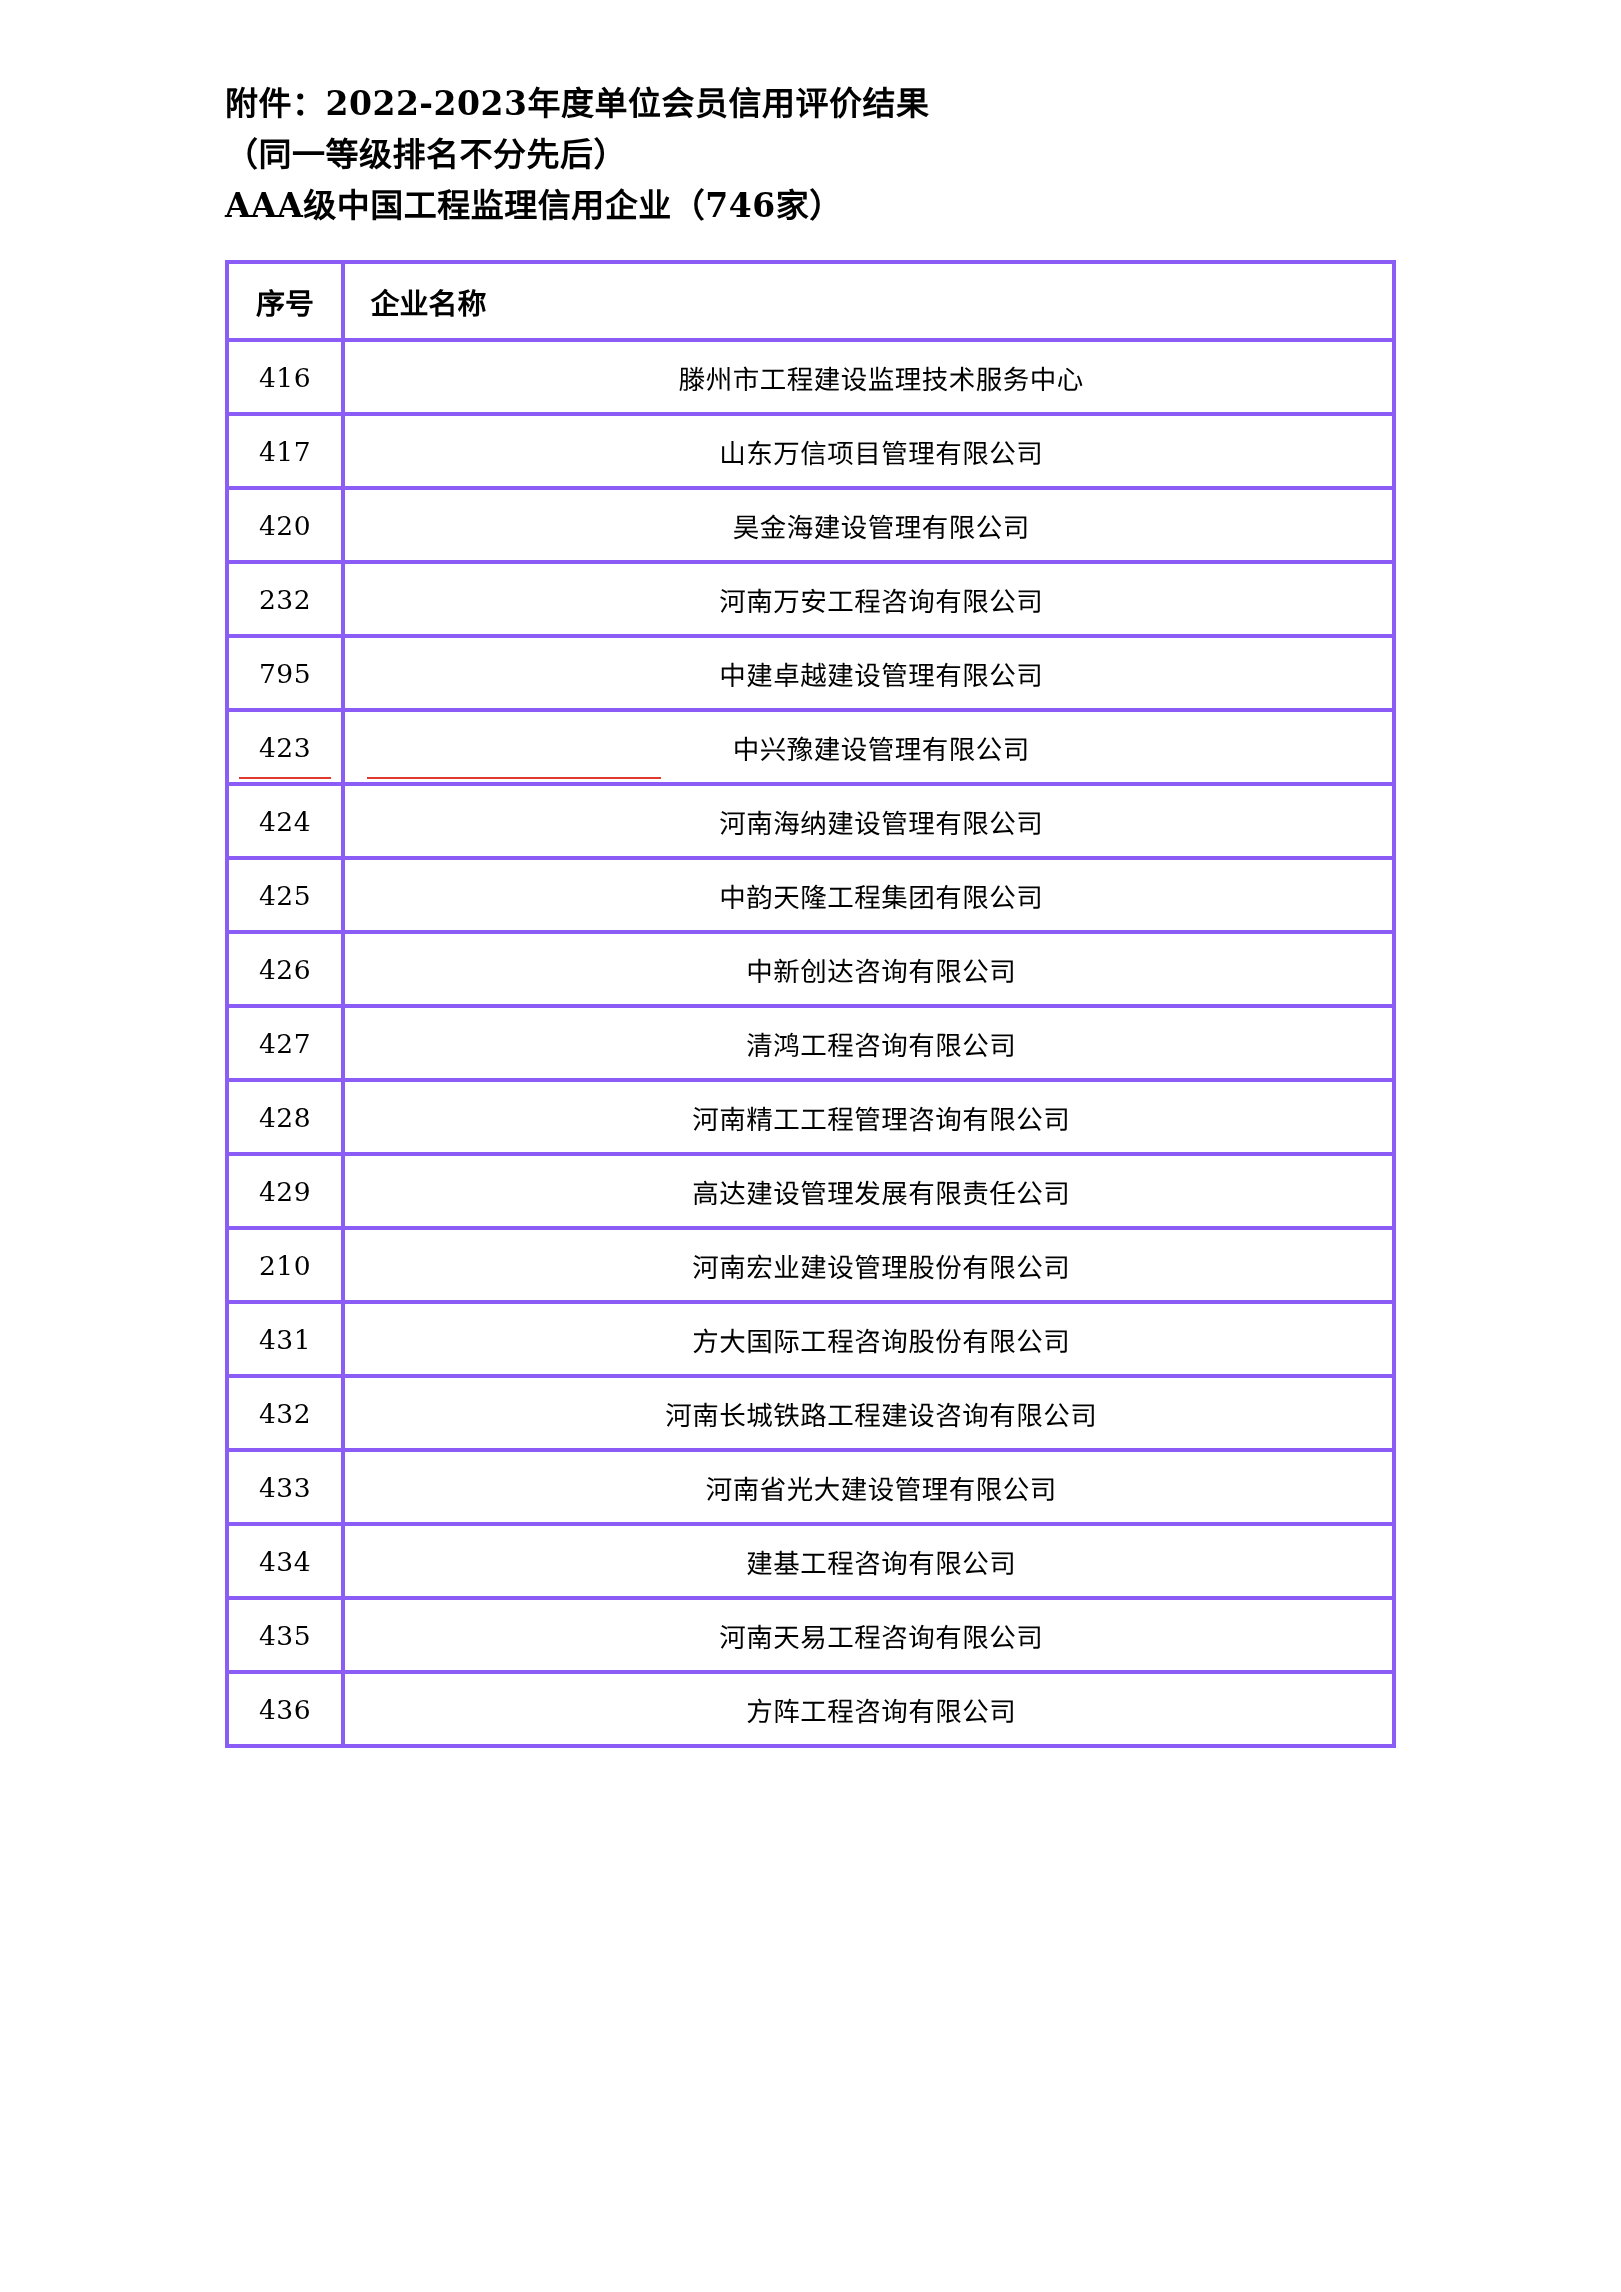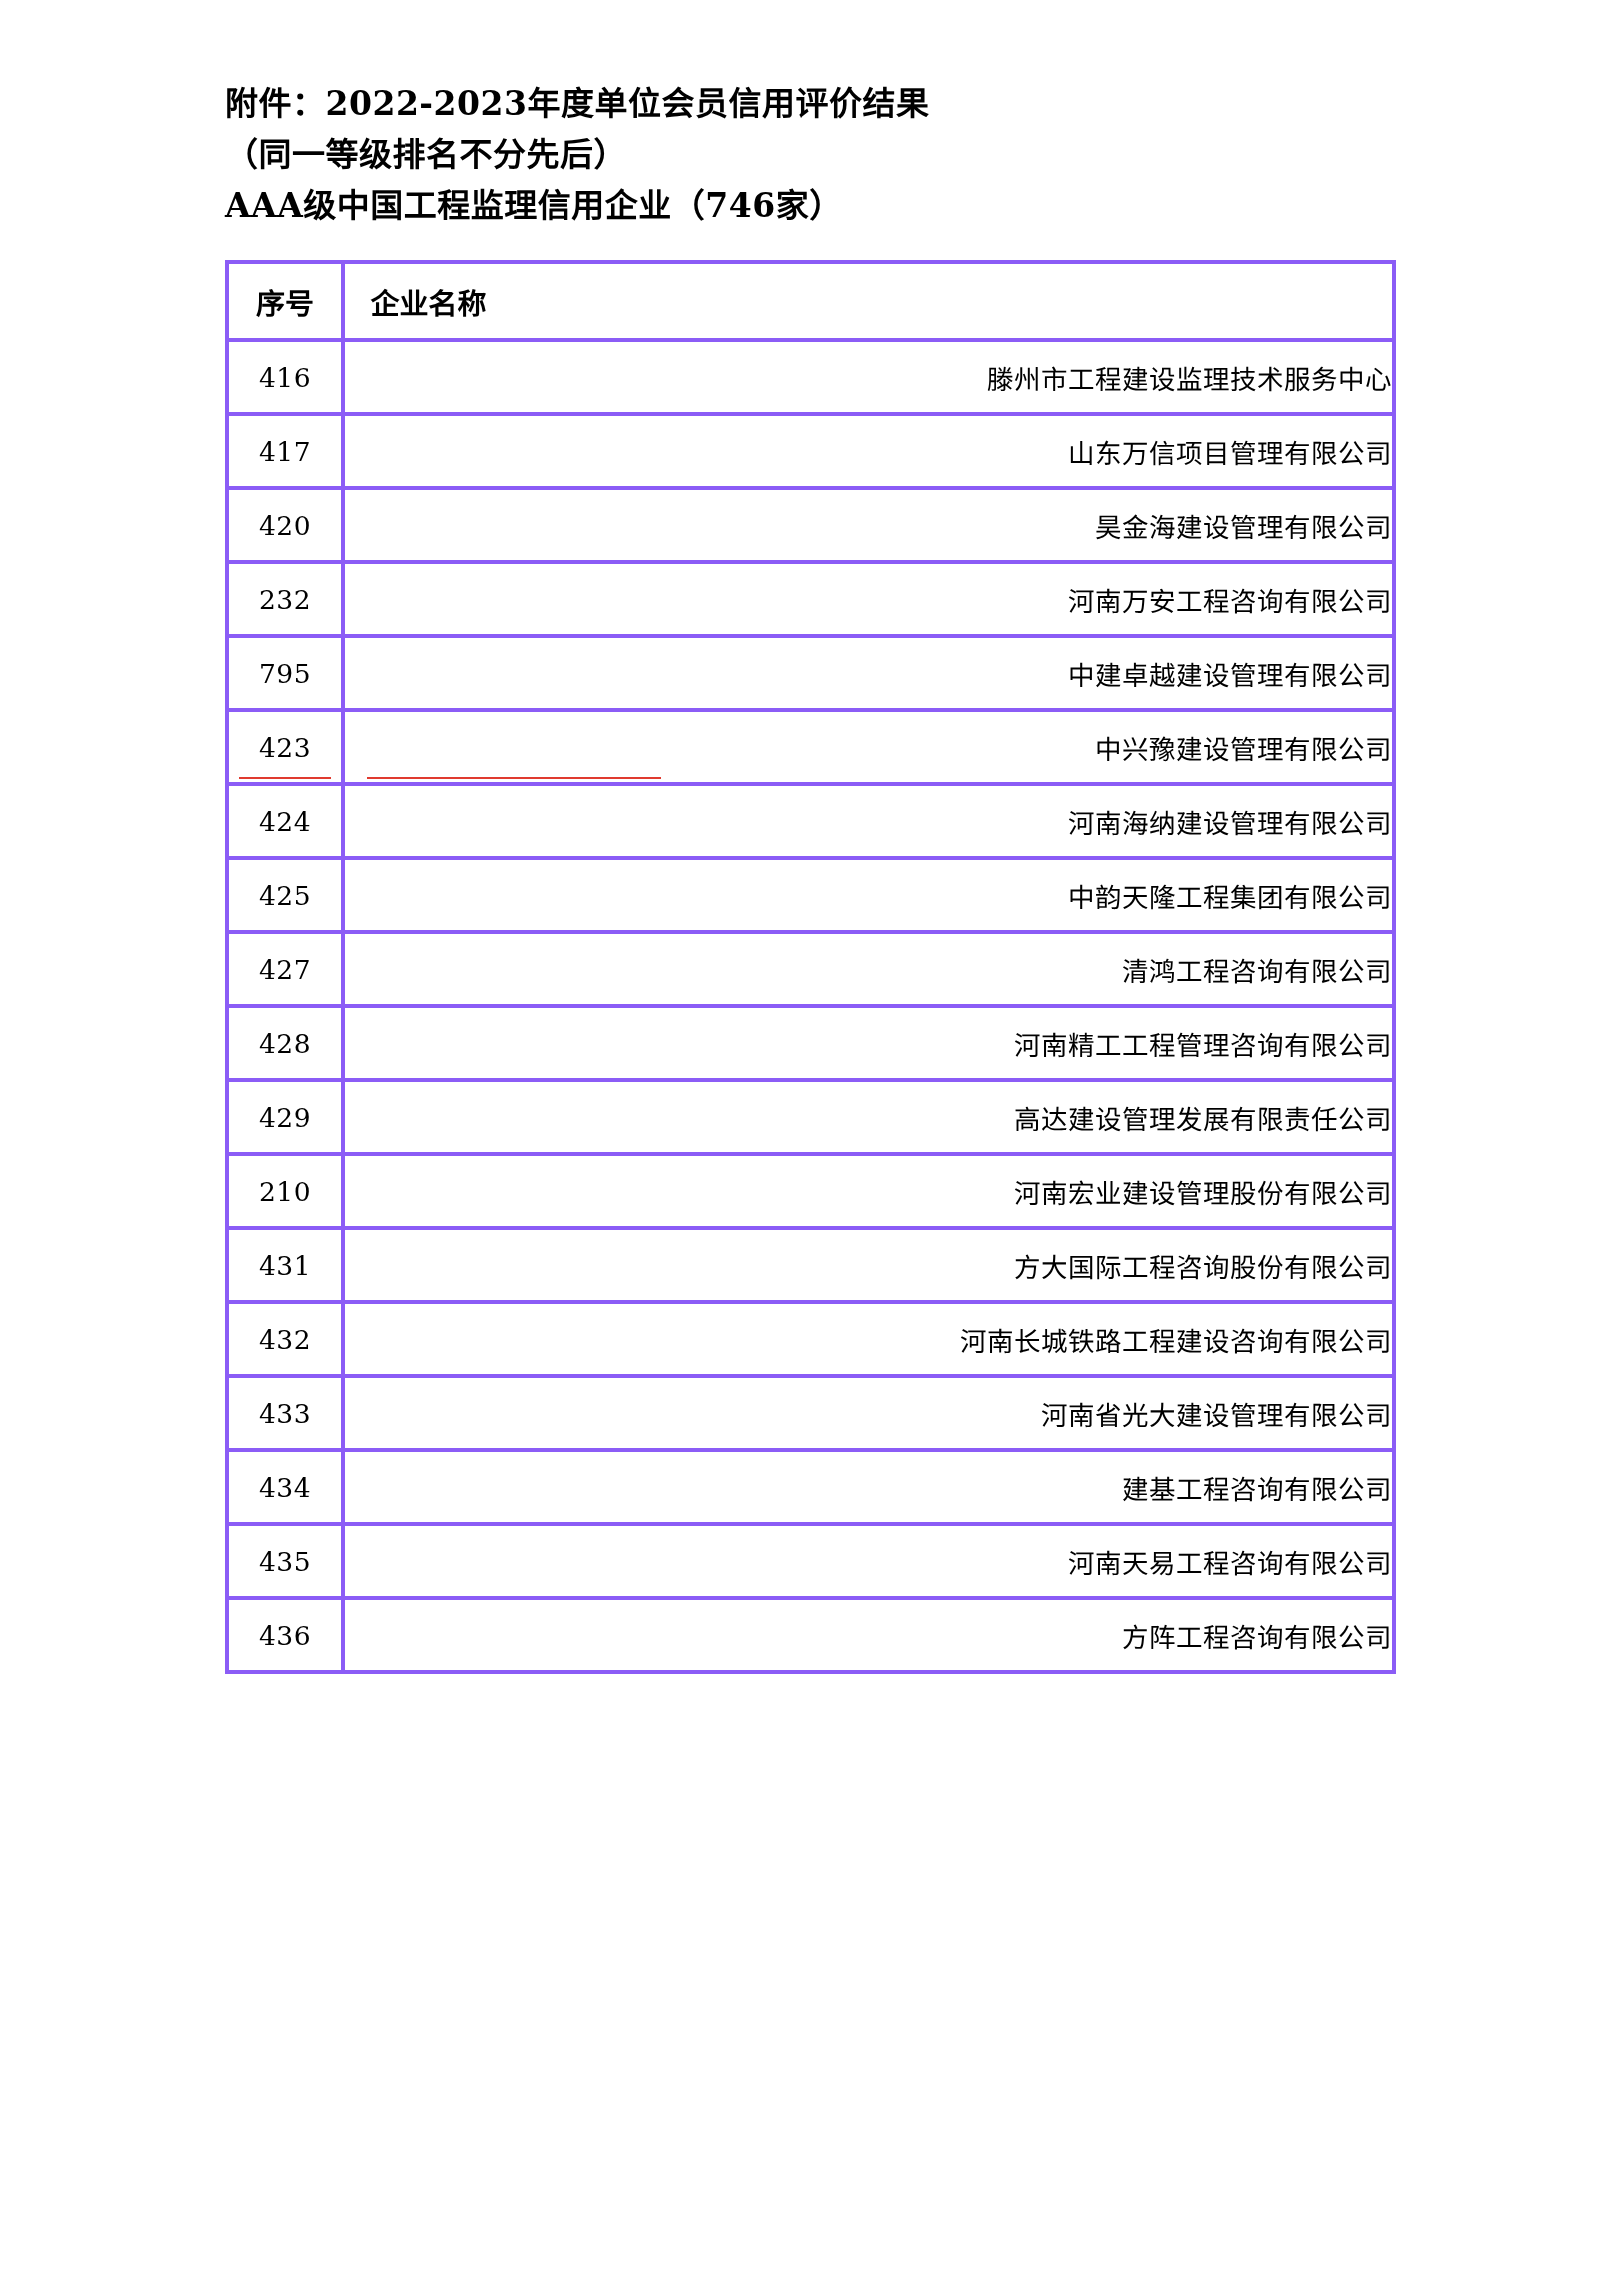--- a/index.html
+++ b/index.html
@@ -63,21 +63,21 @@
   table.list tbody td {
     height: 70px;
     font-size: 26.5px;
     font-weight: 400;
   }
   table.list tbody td.c-no {
     text-align: center;
     letter-spacing: 0.5px;
   }
   table.list tbody td.c-name {
-    text-align: right;
+    text-align: center;
     padding-left: 25.5px;
     letter-spacing: 0.5px;
   }
   tr.highlighted td {
     position: relative;
   }
   tr.highlighted td.c-no .underline,
   tr.highlighted td.c-name .underline {
     display: block;
   }
@@ -189,20 +189,28 @@
         <tr>
           <td class="c-no">
             <span class="cell-inner">425</span>
           </td>
           <td class="c-name">
             <span class="cell-inner">中韵天隆工程集团有限公司</span>
           </td>
         </tr>
         <tr>
           <td class="c-no">
+            <span class="cell-inner">426</span>
+          </td>
+          <td class="c-name">
+            <span class="cell-inner">中新创达咨询有限公司</span>
+          </td>
+        </tr>
+        <tr>
+          <td class="c-no">
             <span class="cell-inner">427</span>
           </td>
           <td class="c-name">
             <span class="cell-inner">清鸿工程咨询有限公司</span>
           </td>
         </tr>
         <tr>
           <td class="c-no">
             <span class="cell-inner">428</span>
           </td>

